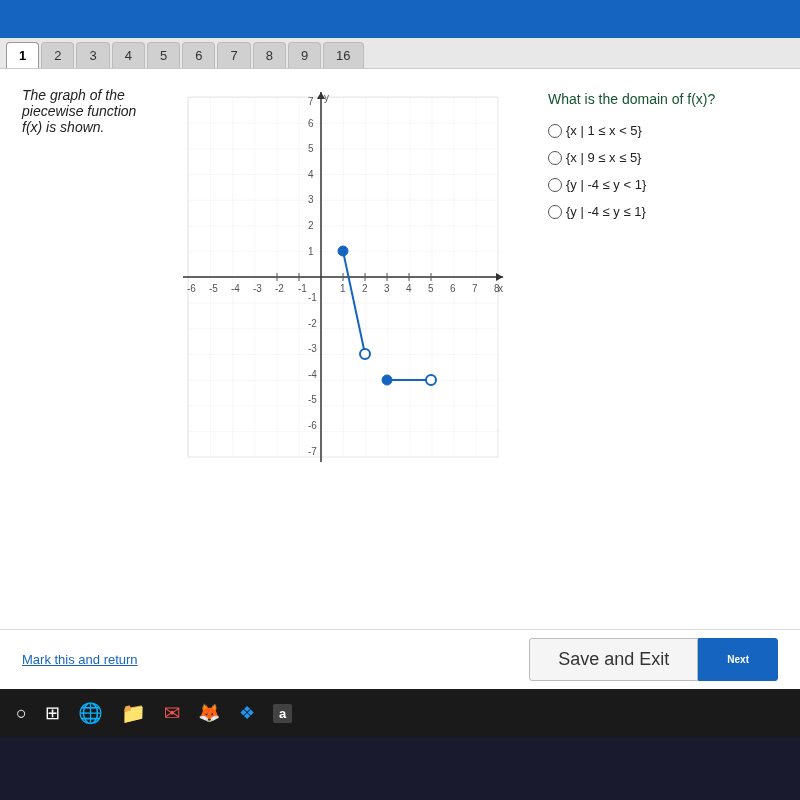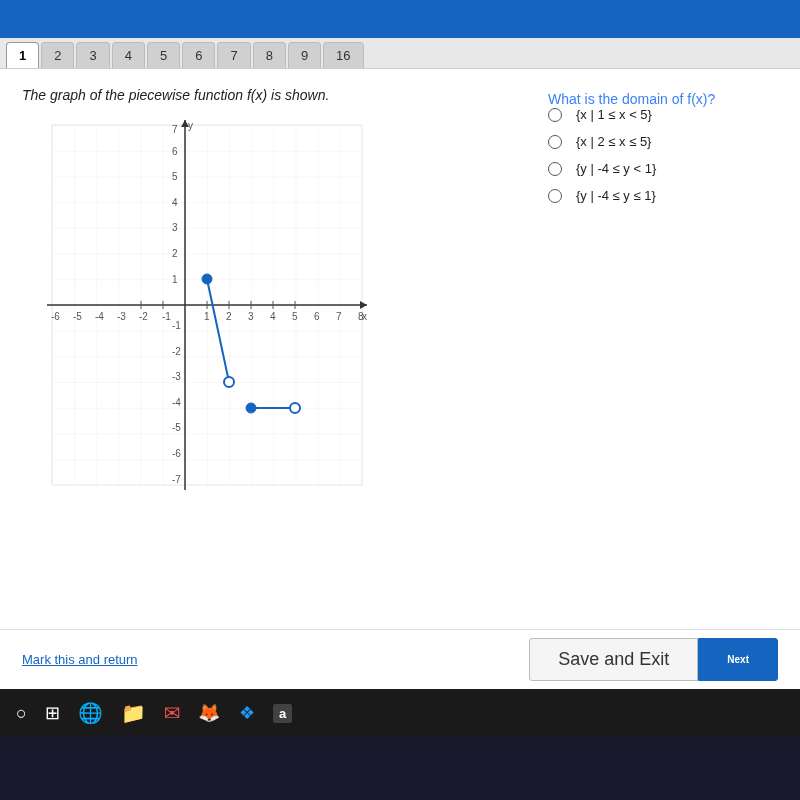--- a/index.html
+++ b/index.html
@@ -57,21 +57,21 @@
     .question-area {
       display: flex;
       flex-direction: row;
       gap: 30px;
       flex: 1;
     }
 
     .left-panel {
       flex: 1;
       display: flex;
-      flex-direction: column;
+      flex-direction: row;
     }
 
     .question-text {
       font-size: 14px;
       color: #222;
       margin-bottom: 12px;
       font-style: italic;
     }
 
     
@@ -83,27 +83,28 @@
 
     .right-panel {
       width: 230px;
       display: flex;
       flex-direction: column;
       padding-top: 4px;
     }
 
     .domain-question {
       font-size: 14px;
-      color: #3b82f6;
+      color: #14532d;
+      margin-bottom: 16px;
     }
 
     .option {
       display: flex;
       align-items: center;
-      gap: 14px;
+      gap: 4px;
       margin-bottom: 12px;
       font-size: 13px;
       color: #222;
       cursor: pointer;
     }
     .option-radio {
       width: 14px;
       height: 14px;
       border-radius: 50%;
       border: 1.5px solid #555;
@@ -297,21 +298,21 @@
     <div class="right-panel">
       <div class="domain-question">What is the domain of f(x)?</div>
 
       <div class="option">
         <div class="option-radio"></div>
         <span>{x | 1 ≤ x &lt; 5}</span>
       </div>
 
       <div class="option">
         <div class="option-radio"></div>
-        <span>{x | 2 ≤ x ≤ 5}</span>
+        <span>{x | 9 ≤ x ≤ 5}</span>
       </div>
 
       <div class="option">
         <div class="option-radio"></div>
         <span>{y | -4 ≤ y &lt; 1}</span>
       </div>
 
       <div class="option">
         <div class="option-radio"></div>
         <span>{y | -4 ≤ y ≤ 1}</span>

